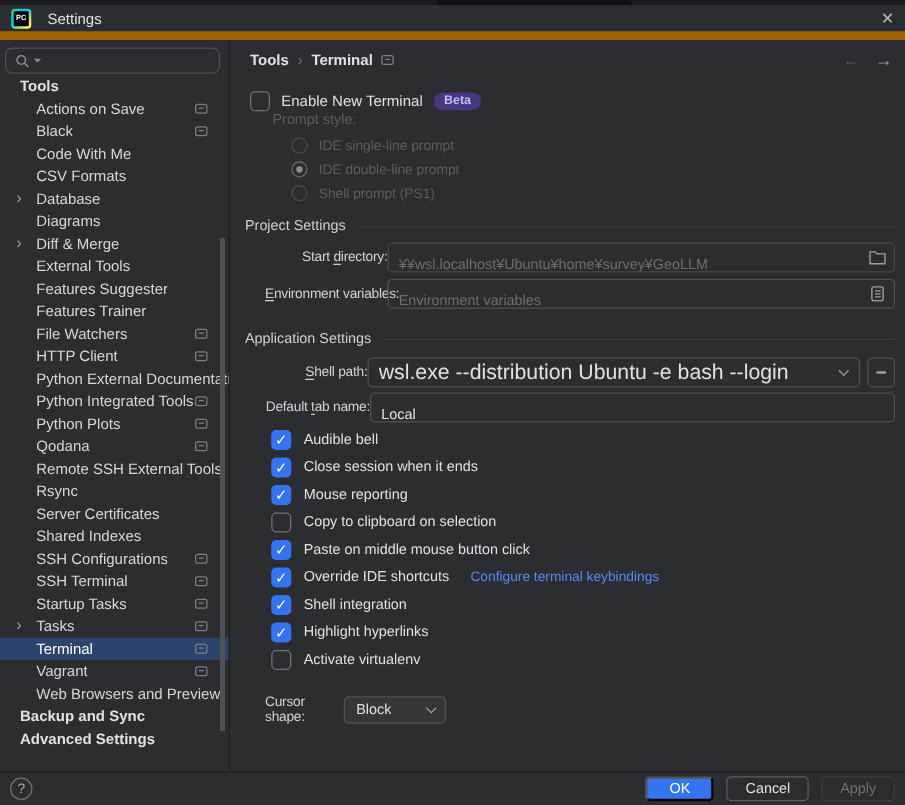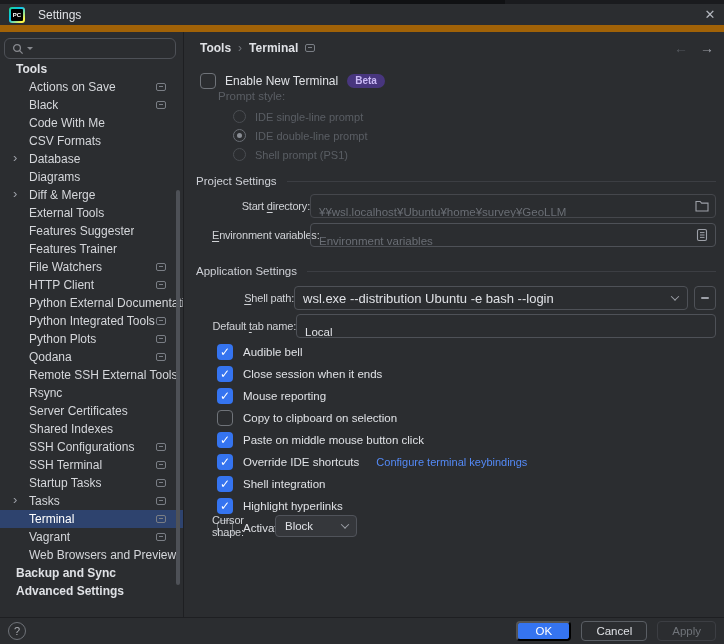--- a/index.html
+++ b/index.html
@@ -72,33 +72,33 @@
   .form-label u{text-underline-offset:2px;}
   .w98{width:98px;} .w82{width:82px;} .w84{width:84px;}
   .row-start{top:131px;} .row-env{top:160px;} .row-shell{top:223px;} .row-default{top:251px;}
   .input-wrap{position:relative;flex:1;height:24px;}
   .input-wrap input{width:100%;height:24px;background:transparent;border:1px solid #4e5157;border-radius:4px;
     color:#dfe1e5;font-size:11.5px;padding:12px 26px 0 8px;outline:none;font-family:inherit;}
   .input-wrap input.gray{color:#6a6e75;border-color:#45474c;}
   .input-wrap input::placeholder{color:#6a6e75;}
   .field-icon{position:absolute;right:7px;top:50%;transform:translateY(-50%);width:14px;height:14px;}
   .combo{flex:1;height:24px;border:1px solid #4e5157;border-radius:4px;display:flex;align-items:center;
-    padding-left:8px;color:#dfe1e5;font-size:13px;position:relative;}
+    padding-left:8px;color:#dfe1e5;font-size:17px;position:relative;}
   .combo .combo-text{flex:1;white-space:nowrap;overflow:hidden;}
   .combo-arrow{width:24px;height:100%;display:flex;align-items:center;justify-content:center;flex:none;}
   .chevron{width:6px;height:6px;border-right:1.5px solid #9da0a8;border-bottom:1.5px solid #9da0a8;
     transform:rotate(45deg) translate(-1px,-1px);}
   .browse-btn{flex:none;width:22px;height:24px;margin-left:6px;border:1px solid #4e5157;border-radius:4px;
     display:flex;align-items:center;justify-content:center;background:transparent;}
   .dash{width:8px;height:2px;background:#9da0a8;border-radius:1px;}
   .options{position:absolute;left:34px;top:278px;right:8px;}
   .opt-row{height:22px;display:flex;align-items:center;gap:10px;}
   .opt-label{font-size:11.5px;color:#dfe1e5;}
   .opt-link{font-size:11px;color:var(--link,#548af7);margin-left:7px;cursor:pointer;}
-  .row-cursor{position:absolute;left:29px;top:452px;height:22px;display:flex;align-items:center;}
+  .row-cursor{position:absolute;left:29px;top:494px;height:22px;display:flex;align-items:center;}
   .cursor-label{font-size:11px;color:#d0d2d6;width:63px;flex:none;letter-spacing:-0.2px;}
   .dropdown{width:82px;height:22px;background:#35373b;border:1px solid #50535a;border-radius:4px;
     display:flex;align-items:center;padding-left:9px;font-size:11.5px;color:#dfe1e5;}
   .dropdown .dd-text{flex:1;}
   .dropdown .combo-arrow{width:22px;}
   
   .footer{position:absolute;left:0;bottom:0;width:724px;height:27px;border-top:1px solid #1e1f22;
     display:flex;align-items:center;padding:0 8px;}
   .help-btn{width:18px;height:18px;border:1px solid #6f7379;border-radius:50%;color:#a8abb0;
     font-size:11px;display:flex;align-items:center;justify-content:center;}

